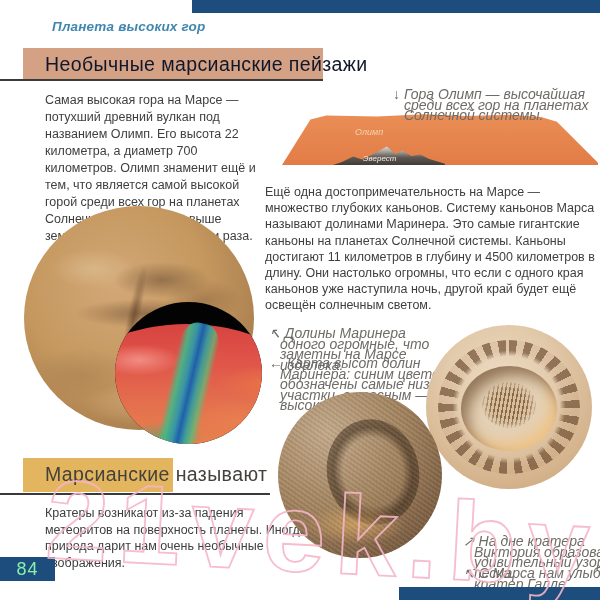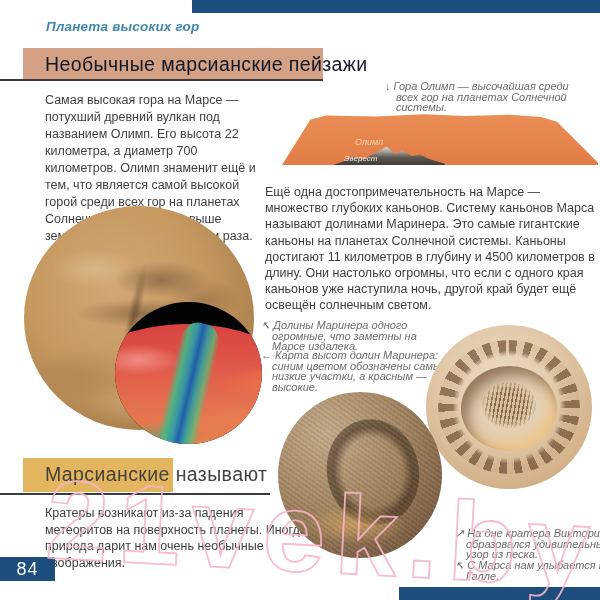--- a/index.html
+++ b/index.html
@@ -8,21 +8,21 @@
     overflow:hidden; font-family:"Liberation Sans", sans-serif; color:#3e3e3e;
   }
   .abs { position:absolute; }
 
   
   .top-bar    { left:192px; top:0;     width:408px; height:13px; background:#1d4d7c; }
   .bottom-bar { left:399px; top:587px; width:201px; height:13px; background:#1d4d7c; }
 
   
   .running-header {
-    left:46px; top:19px; font-size:13.5px; font-style:italic; font-weight:bold;
+    left:52px; top:19px; font-size:13.5px; font-style:italic; font-weight:bold;
     color:#3f87ae; letter-spacing:.2px;
   }
 
   
   .banner1-box { left:23px; top:48px; width:300px; height:32px; background:#d4a184; }
   .banner1-title {
     left:45px; top:53px; font-size:19.5px; color:#0f172a; white-space:nowrap;
     letter-spacing:.4px;
   }
   .rule1 { left:0; top:79px; width:323px; height:2px; background:#3a3a3a; }
@@ -35,50 +35,49 @@
   .rule2 { left:0; top:493px; width:270px; height:2px; background:#3a3a3a; }
 
   
   .body-text { font-size:12.5px; line-height:17px; color:#3e3e3e; margin:0; }
   .para-olympus { left:45px;  top:92px;  width:224px; }
   .para-canyons { left:265px; top:184px; width:340px; line-height:16.2px; }
   .para-craters { left:45px;  top:505px; width:262px; line-height:16.5px; }
 
   
   .caption {
-    font-size:11px; line-height:10.5px; font-style:italic; color:#6f6b66;
-    margin:0; padding-left:11px; text-indent:-11px;
+    font-size:14px; line-height:10.5px; font-style:italic; color:#6f6b66;
+    margin:8px; padding-left:11px; text-indent:-11px;
   }
   .cap-olympus  { left:385px; top:81px;  width:190px; }
   .cap-mariner1 { left:261px; top:320px; width:172px; }
   .cap-mariner2 { left:261px; top:350px; width:196px; }
   .cap-victoria { left:455px; top:528px; width:162px; }
   .cap-galle    { left:455px; top:560px; width:200px; }
 
   
   .diagram { left:282px; top:108px; width:316px; height:57px; }
   .olympus-shape {
     position:absolute; left:0; top:0; width:100%; height:100%;
     background:linear-gradient(180deg,#ea9058 0%,#e5824b 70%,#e27c46 100%);
     clip-path:polygon(0% 100%, 9% 20%, 14% 13%, 30% 15%, 45% 11%, 58% 14%,
                       72% 12%, 82% 16%, 87% 24%, 100% 96%, 100% 100%);
   }
   .olympus-label {
     position:absolute; left:73px; top:19px; font-size:9px; font-style:italic;
     color:#f6d3ae;
-    margin-top:10px;
   }
   .everest-shape {
     position:absolute; left:51px; top:37px; width:112px; height:20px;
     background:linear-gradient(180deg,#eceae6 0%,#a8a39d 32%,#5f5751 62%,#413c38 100%);
     clip-path:polygon(0% 100%, 8% 85%, 18% 58%, 26% 72%, 36% 45%, 48% 8%,
                       56% 45%, 62% 28%, 70% 55%, 78% 48%, 86% 70%, 100% 94%, 100% 100%);
   }
   .everest-label {
-    position:absolute; left:62px; top:46px; font-size:8px; font-style:italic;
+    position:absolute; left:81px; top:46px; font-size:8px; font-style:italic;
     color:#f2efe9;
   }
 
   
   .mars-planet {
     left:24px; top:206px; width:230px; height:224px; border-radius:50%; overflow:hidden;
     background:
       radial-gradient(ellipse 70px 26px at 60% 33%, rgba(104,74,48,.55), transparent 70%),
       radial-gradient(ellipse 95px 20px at 52% 48%, rgba(92,62,38,.50), transparent 72%),
       radial-gradient(ellipse 55px 30px at 78% 42%, rgba(120,86,56,.40), transparent 70%),
@@ -158,21 +157,21 @@
     background:repeating-linear-gradient(100deg, rgba(118,88,58,.85) 0 1.5px, rgba(216,188,152,.95) 1.5px 4px);
     -webkit-mask:radial-gradient(ellipse, #000 45%, transparent 78%);
             mask:radial-gradient(ellipse, #000 45%, transparent 78%);
   }
 
   
   .pagenum-box {
     left:0; top:557px; width:55px; height:24px; background:#1d4d7c;
     display:flex; align-items:center; justify-content:center;
   }
-  .pagenum-box span { color:#ffffff; font-size:18px; letter-spacing:1px; }
+  .pagenum-box span { color:#86efac; font-size:18px; letter-spacing:1px; }
 
   
   .watermark {
     left:50px; top:455px; font-size:112px; font-weight:bold; letter-spacing:10px;
     color:transparent; -webkit-text-stroke:1.8px #f5b6c8;
     transform:rotate(3deg); transform-origin:left top; white-space:nowrap;
     pointer-events:none; z-index:10; opacity:.9;
   }
 </style>
 </head>

